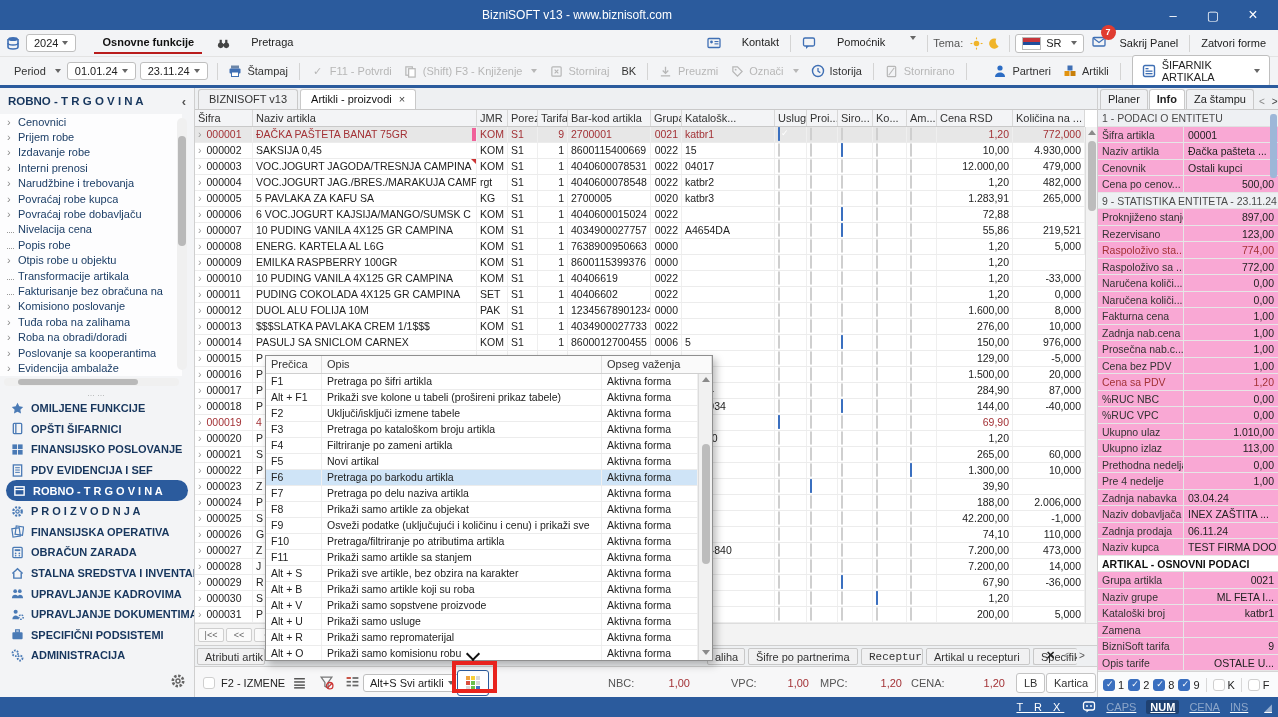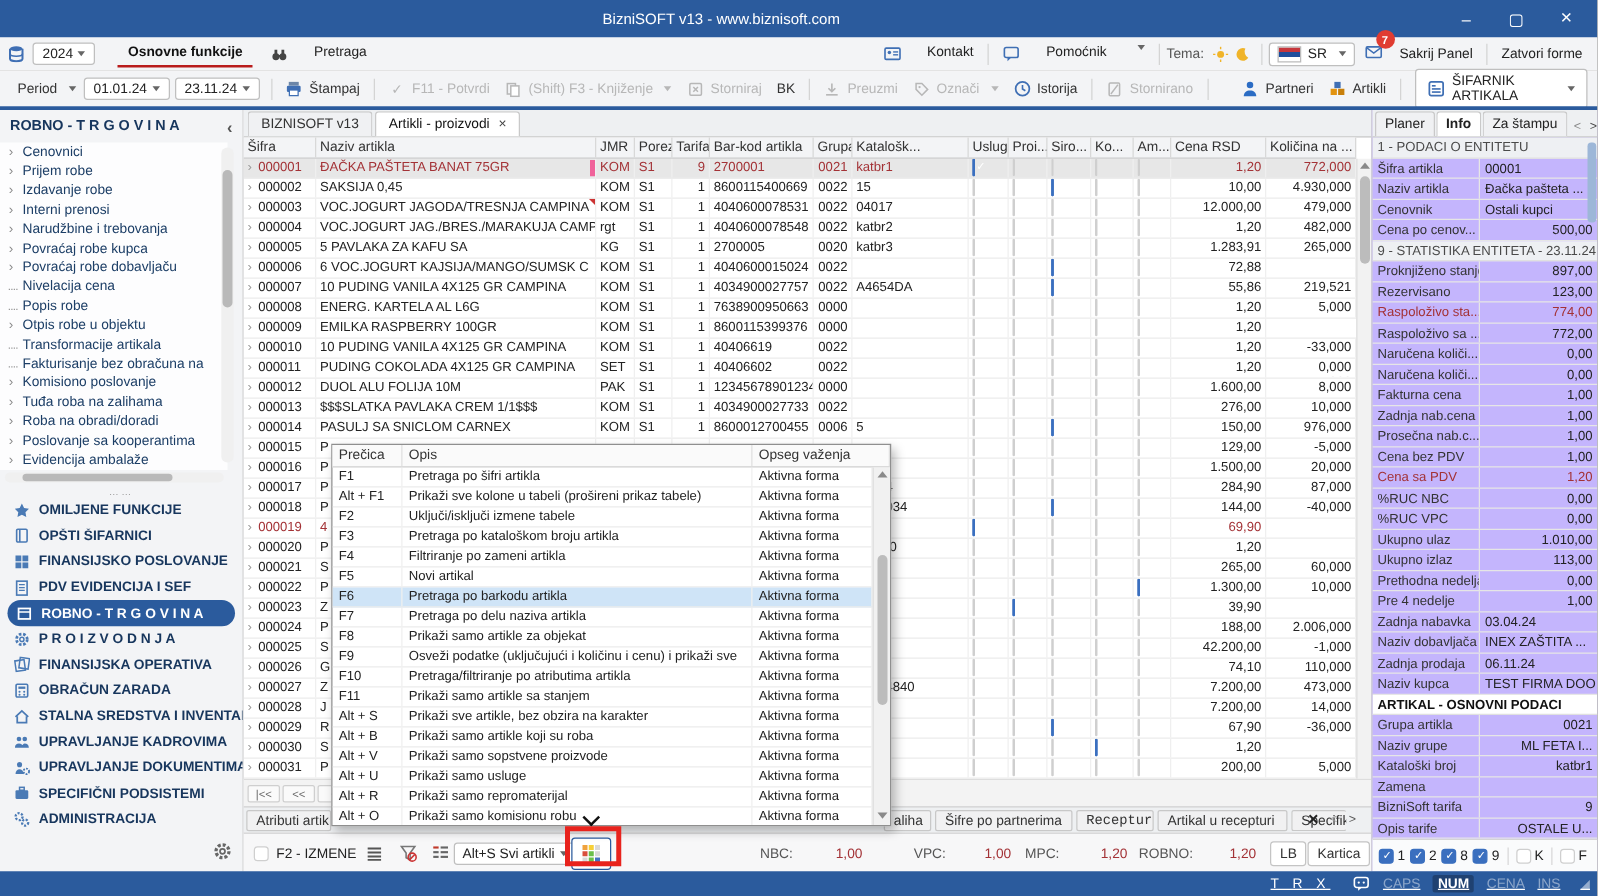--- a/index.html
+++ b/index.html
@@ -92,21 +92,21 @@
   .bt-abs{position:absolute;top:0;height:31px;display:flex;align-items:center;}
   .valred{color:#a33236;}
   .lbl{color:#555;}
   .wbtn{border:1px solid #c4c4c4;background:#fff;border-radius:3px;padding:3px 7px;color:#333;}
   .gridbtn{width:30px;height:24px;border:1px solid #2b5b9d;border-radius:3px;background:#fff;display:flex;align-items:center;justify-content:center;}
   .gridico{display:grid;grid-template-columns:repeat(3,4px);grid-gap:1px;}
   .gridico i{width:4px;height:4px;display:block;}
   .fbox{border:1px solid #bfbfbf;background:#fff;border-radius:3px;padding:2px 6px;display:flex;align-items:center;white-space:nowrap;}
 
   
-  #rightpanel{left:1097px;top:88px;width:181px;height:609px;background:#c4b5fd;border-left:1px solid #cfcfcf;box-sizing:border-box;}
+  #rightpanel{left:1097px;top:88px;width:181px;height:609px;background:#f9a8d4;border-left:1px solid #cfcfcf;box-sizing:border-box;}
   #rtabs{position:absolute;left:0;top:0;width:100%;height:22px;background:#eef0f2;border-bottom:1px solid #c9c9c9;display:flex;align-items:flex-end;padding-left:2px;box-sizing:border-box;gap:1px;}
   .rtab{border:1px solid #c9c9c9;border-bottom:none;border-radius:3px 3px 0 0;background:#f0f1f3;padding:3px 7px 4px;white-space:nowrap;}
   .rtab.active{background:#fff;font-weight:bold;}
   .rarr{margin-left:2px;color:#888;font-size:10px;padding:2px;}
   #rgrid{position:absolute;left:0;top:22px;width:100%;height:561px;overflow:hidden;}
   .irow{display:flex;height:16.5px;border-bottom:1px solid #e6e6e6;box-sizing:border-box;}
   .ilabel{width:86px;padding:2px 4px;border-right:1px solid #e6e6e6;white-space:nowrap;overflow:hidden;box-sizing:border-box;color:#333;font-size:10.5px;}
   .ival{flex:1;padding:2px 4px;white-space:nowrap;overflow:hidden;box-sizing:border-box;font-size:10.5px;}
   .ihead{height:16.5px;background:#eef0f3;color:#4a4a4a;padding:2px 4px;border-bottom:1px solid #e0e0e0;box-sizing:border-box;white-space:nowrap;overflow:hidden;font-size:10.5px;}
   .ihead.strong{background:#fff;font-weight:bold;color:#111;}
@@ -1216,21 +1216,21 @@
               <i style="background:#4472c4;"></i>
         </span>
           </div>
       </div>
       <div class="bt-abs lbl" style="left:413px;">NBC:</div>
       <div class="bt-abs valred" style="left:440px;width:55px;justify-content:flex-end;">1,00</div>
       <div class="bt-abs lbl" style="left:536px;">VPC:</div>
       <div class="bt-abs valred" style="left:556px;width:58px;justify-content:flex-end;">1,00</div>
       <div class="bt-abs lbl" style="left:625px;">MPC:</div>
       <div class="bt-abs valred" style="left:650px;width:57px;justify-content:flex-end;">1,20</div>
-      <div class="bt-abs lbl" style="left:716px;">ROBNO:</div>
+      <div class="bt-abs lbl" style="left:716px;">CENA:</div>
       <div class="bt-abs valred" style="left:752px;width:58px;justify-content:flex-end;">1,20</div>
       <div class="bt-abs" style="left:821px;">
           <span class="wbtn">LB</span>
         </div>
       <div class="bt-abs" style="left:851px;">
           <span class="wbtn">Kartica</span>
         </div>
     </div>
   </div>
 

